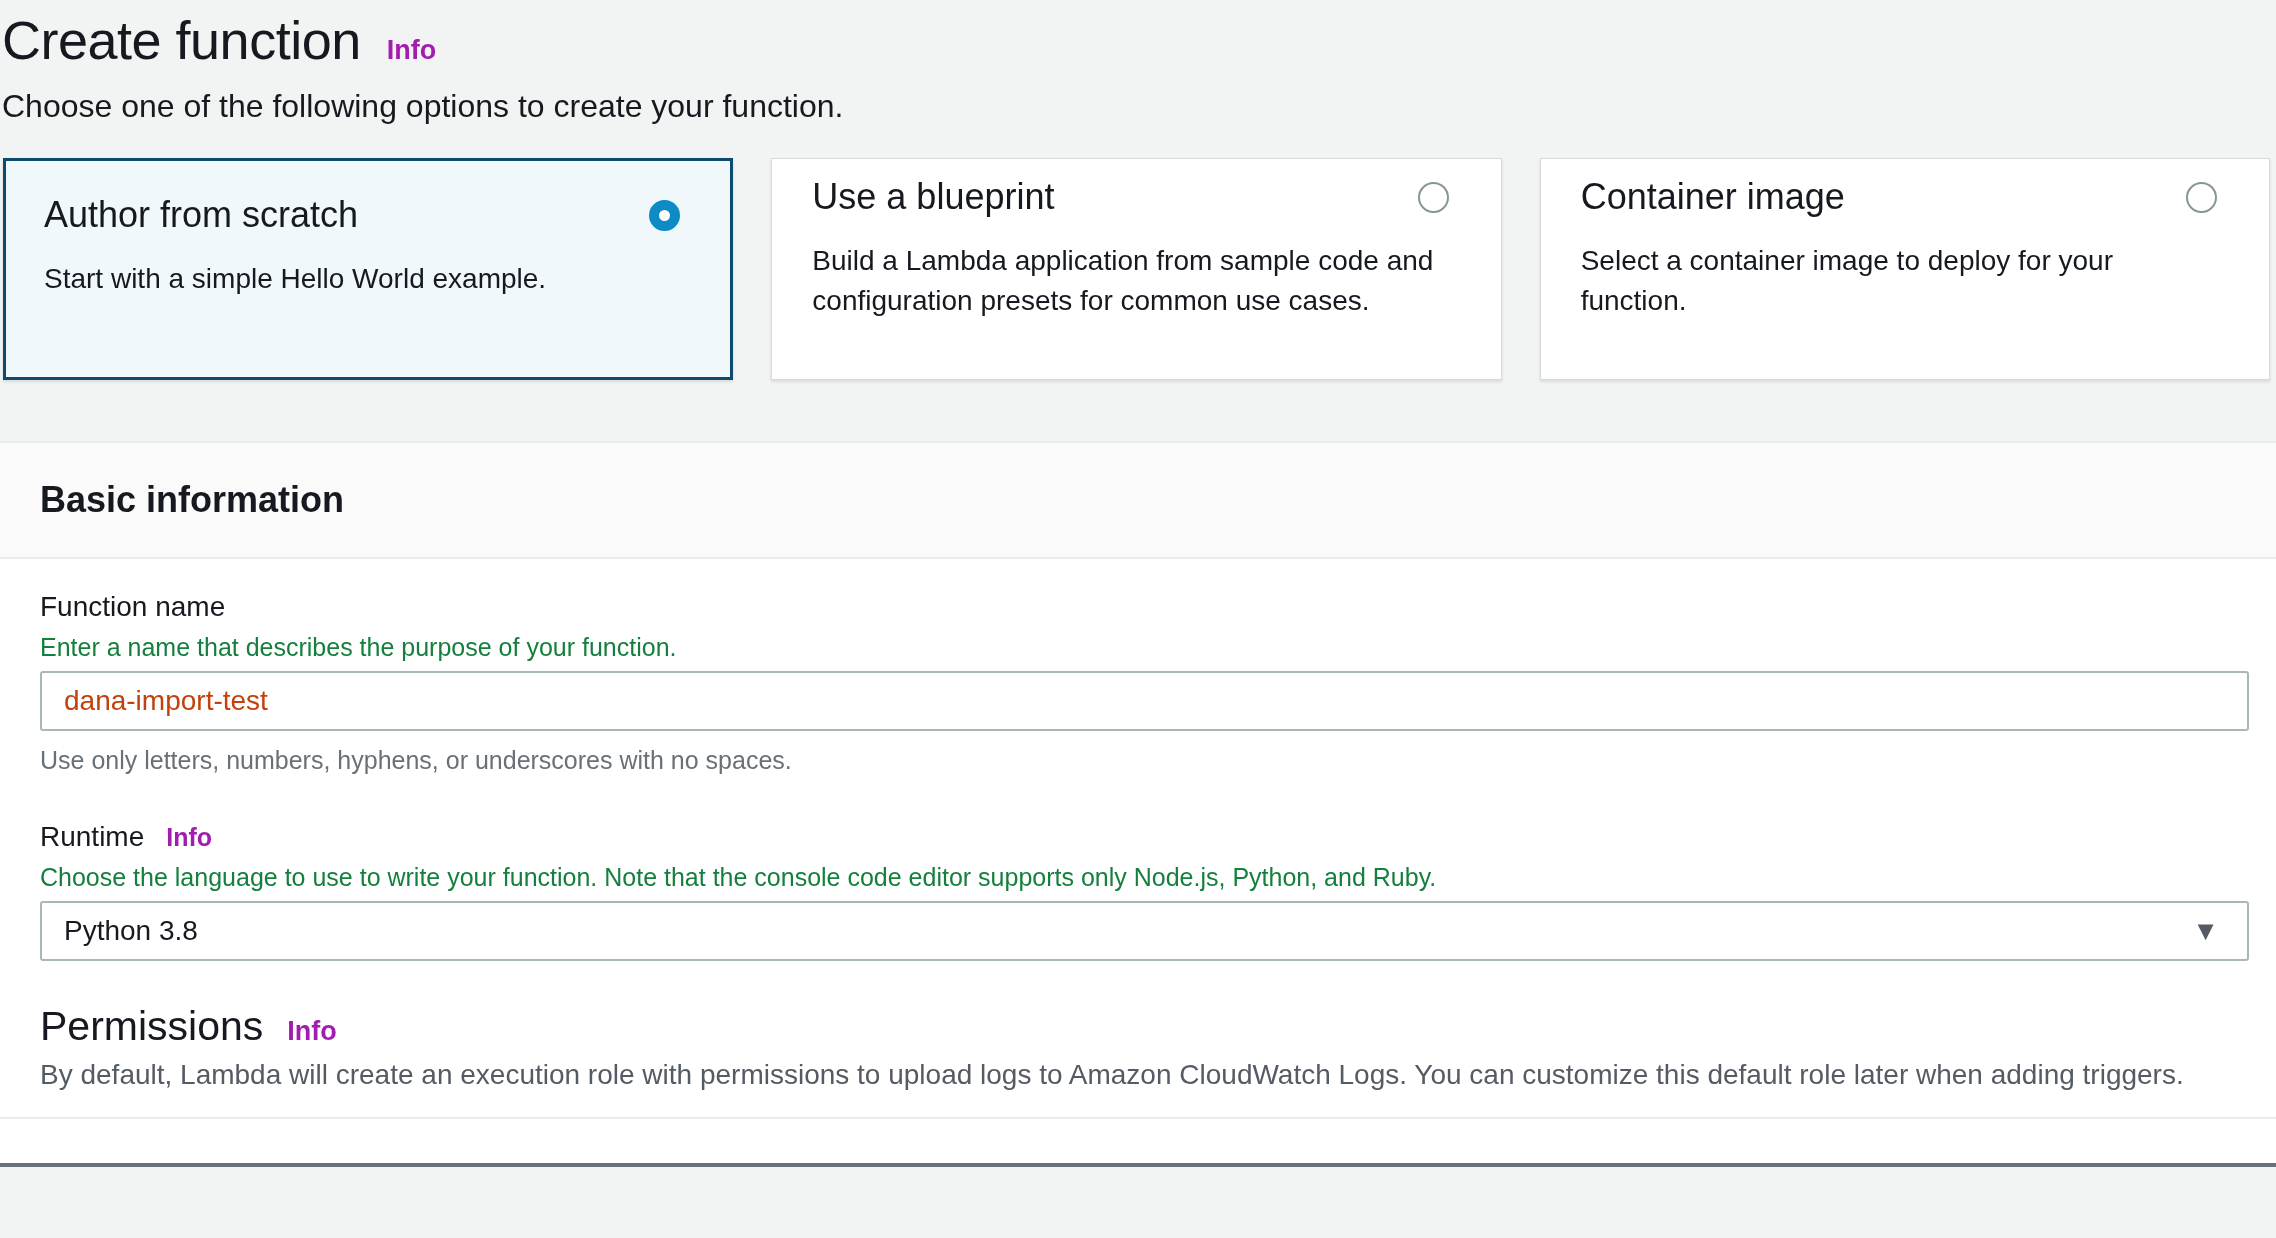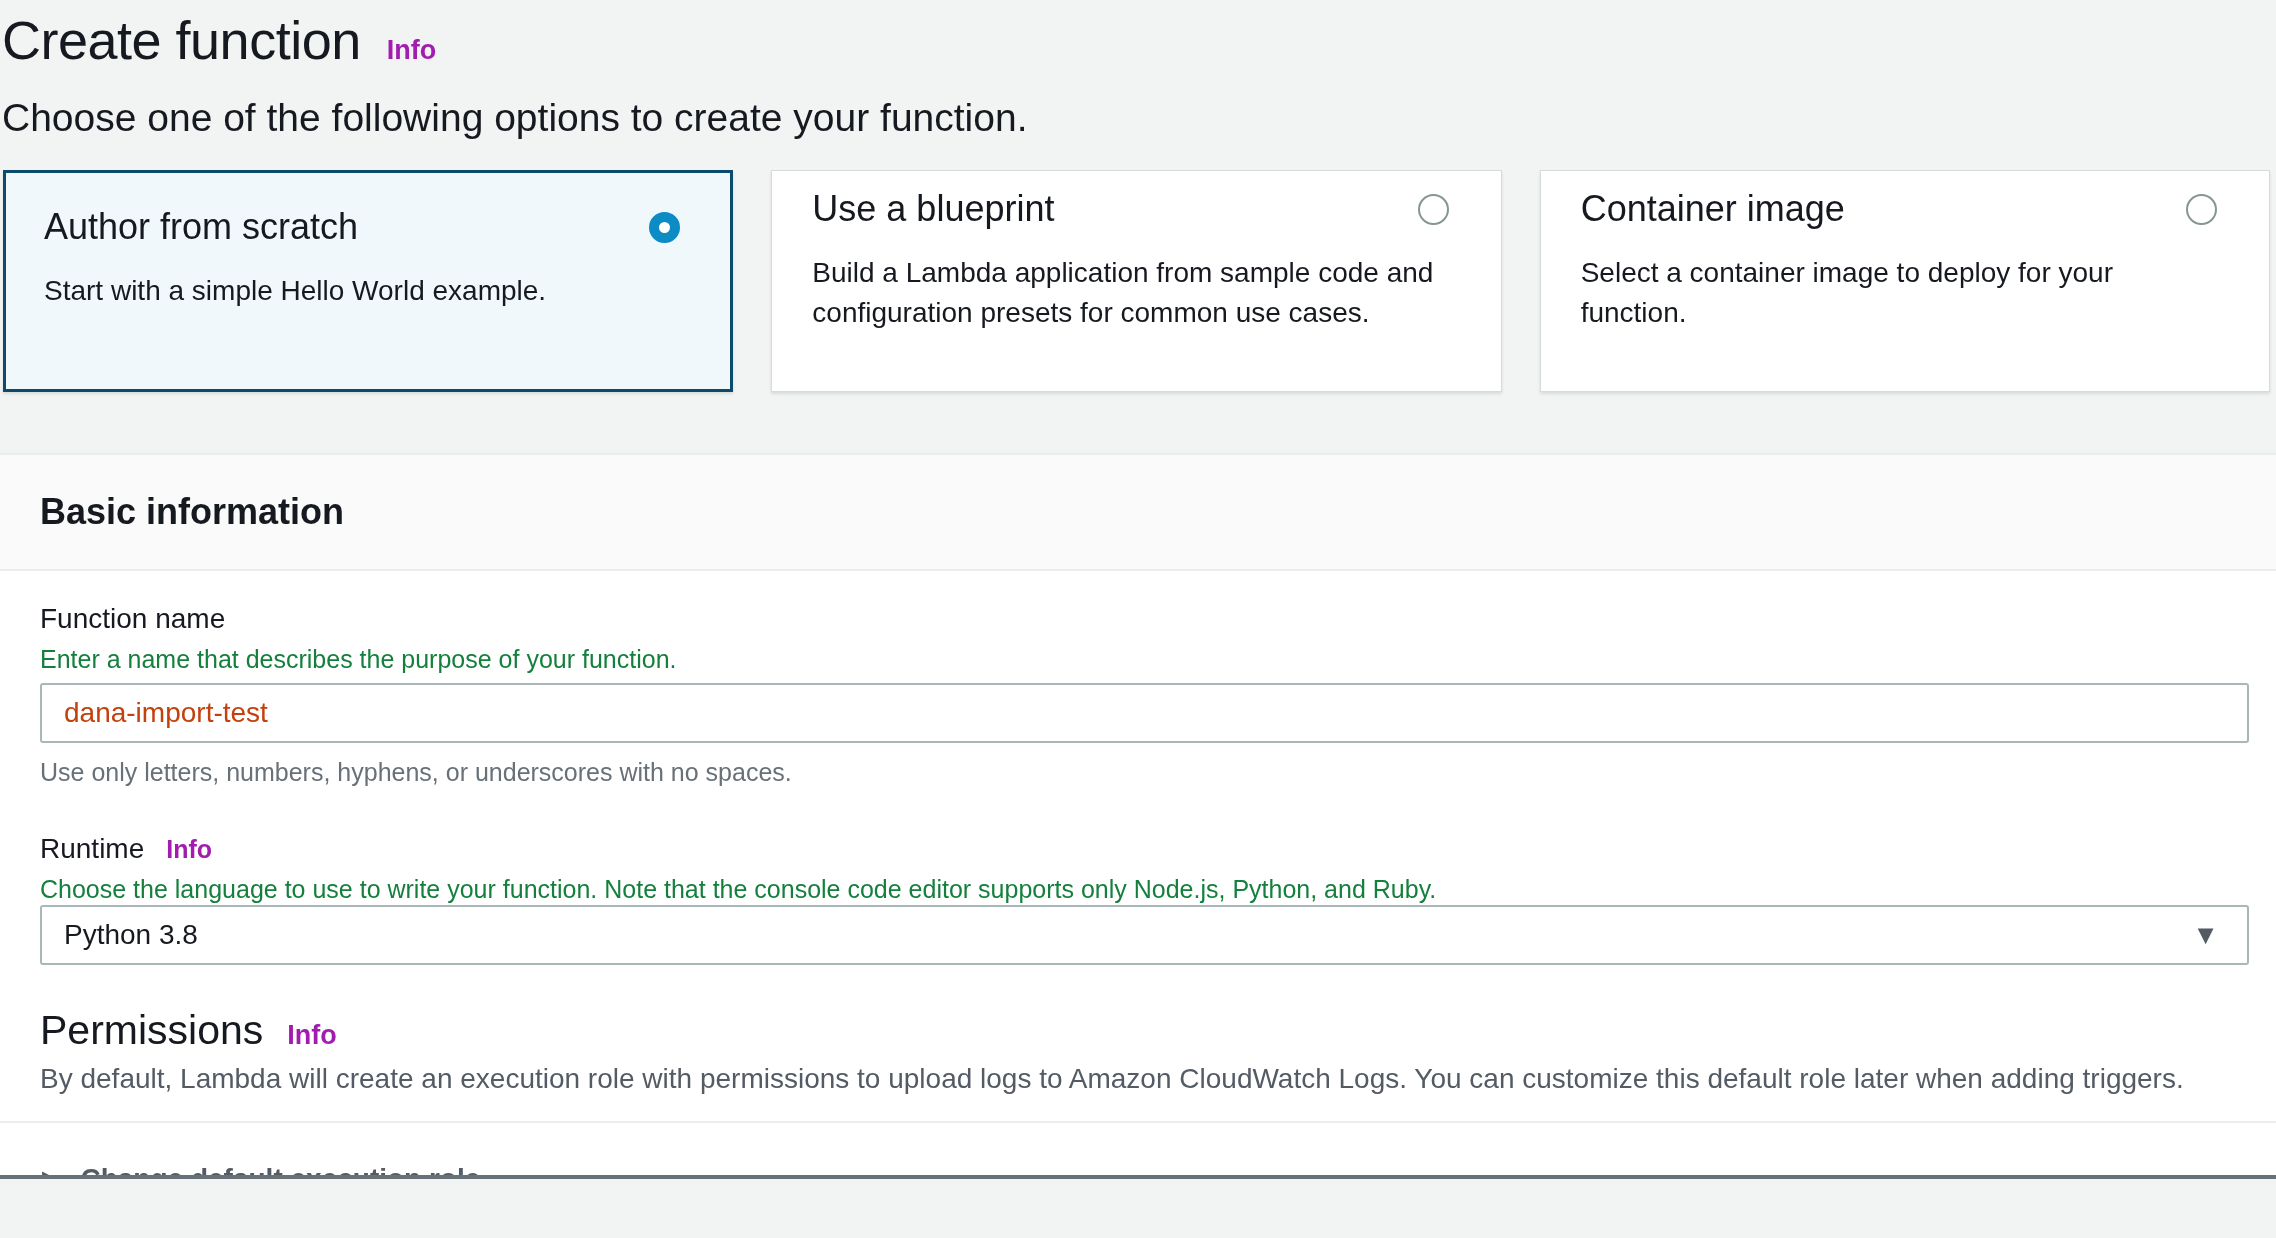--- a/index.html
+++ b/index.html
@@ -27,22 +27,22 @@
     letter-spacing:-0.5px;
   }
   .info-link {
     color:#a21caf;
     font-weight:700;
     cursor:pointer;
     text-decoration:none;
   }
   .title-info { font-size:27px; }
   .subtitle {
-    margin-top:28px;
-    font-size:39px;
+    margin-top:16px;
+    font-size:32px;
     line-height:36px;
   }
 
   
   .cards {
     margin-top:34px;
     margin-left:1px;
     width:2267px;
     display:flex;
     gap:38px;
@@ -132,20 +132,21 @@
     outline:none;
   }
   .constraint {
     margin-top:14px;
     font-size:25px;
     line-height:30px;
     color:#687078;
   }
   .runtime-label { margin-top:44px; }
   .select {
+    margin-top:8px;
     width:2209px;
     height:60px;
     border:2px solid #aab7b8;
     border-radius:3px;
     background:#ffffff;
     position:relative;
     display:flex;
     align-items:center;
     padding-left:22px;
     font-size:28px;

